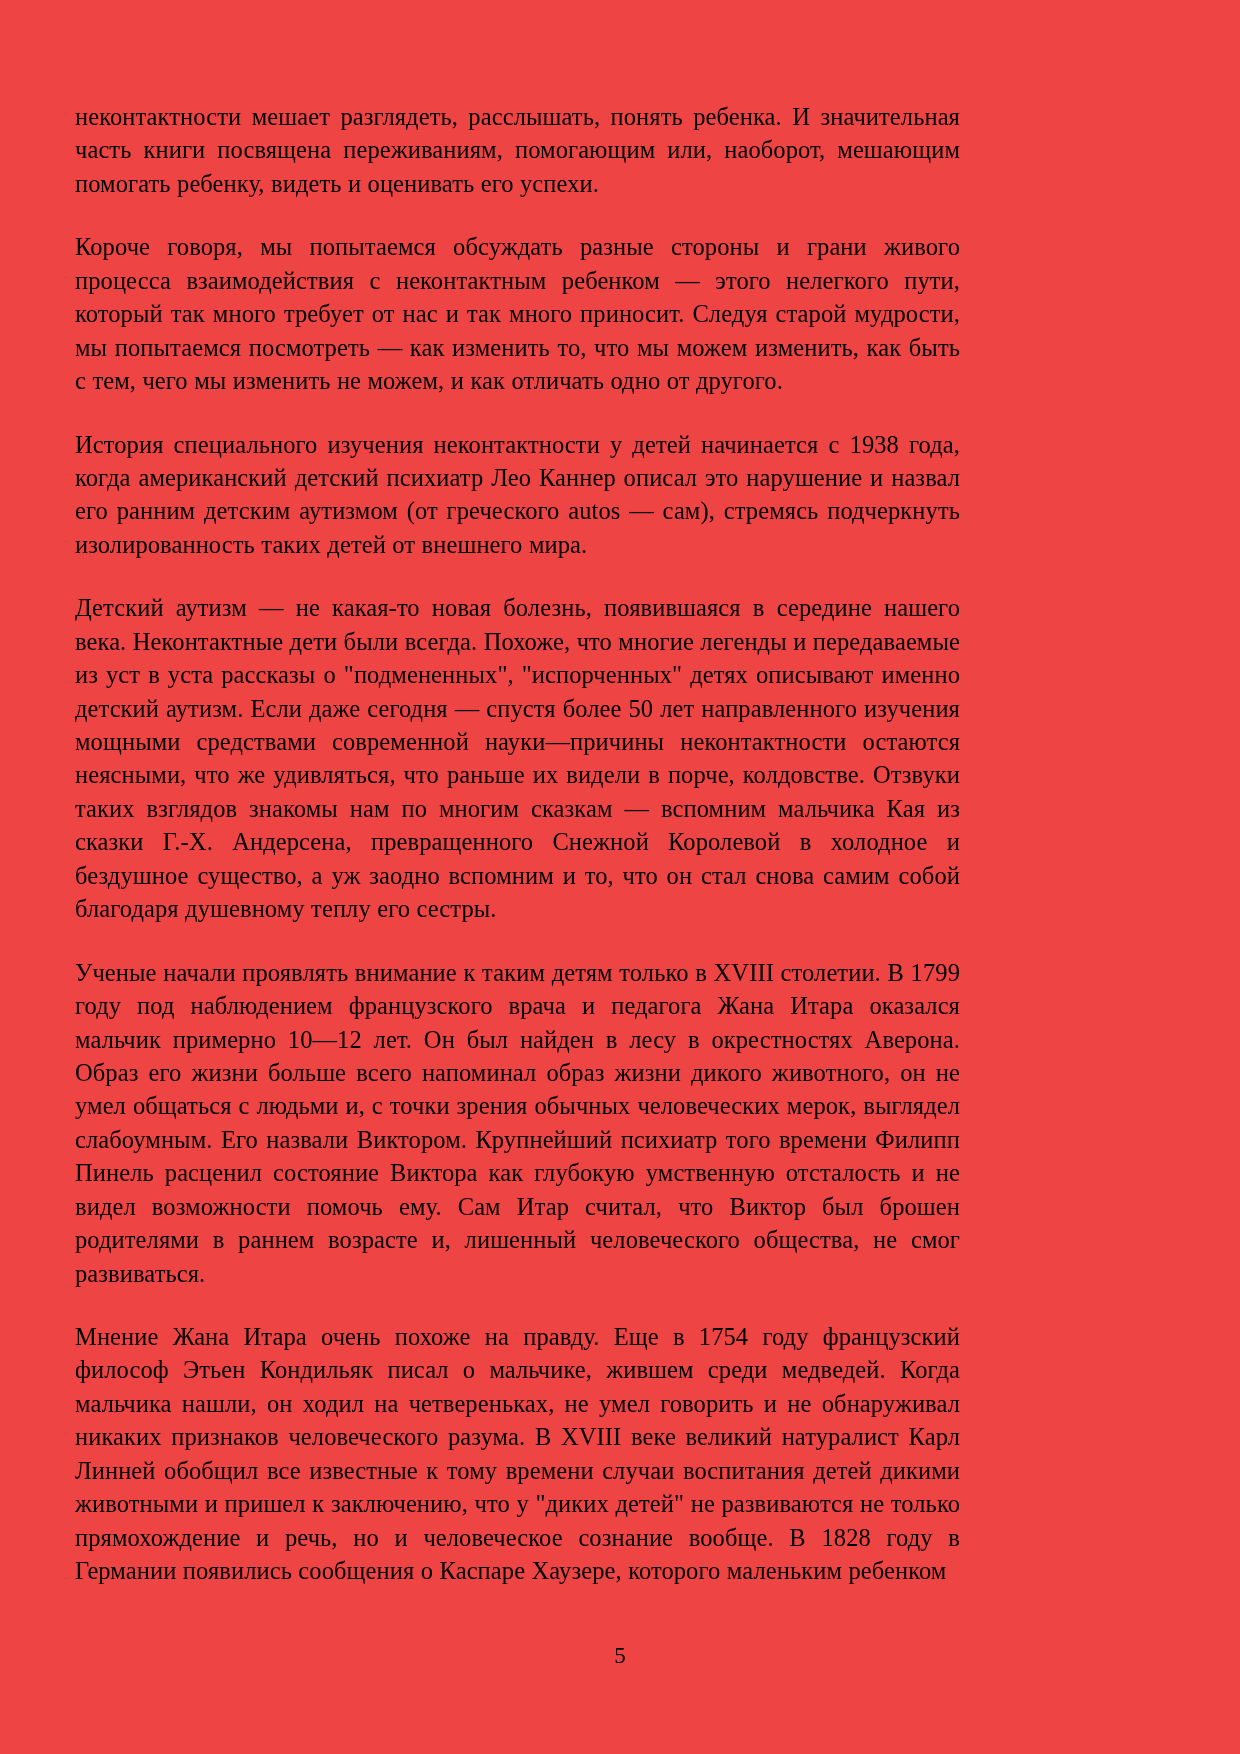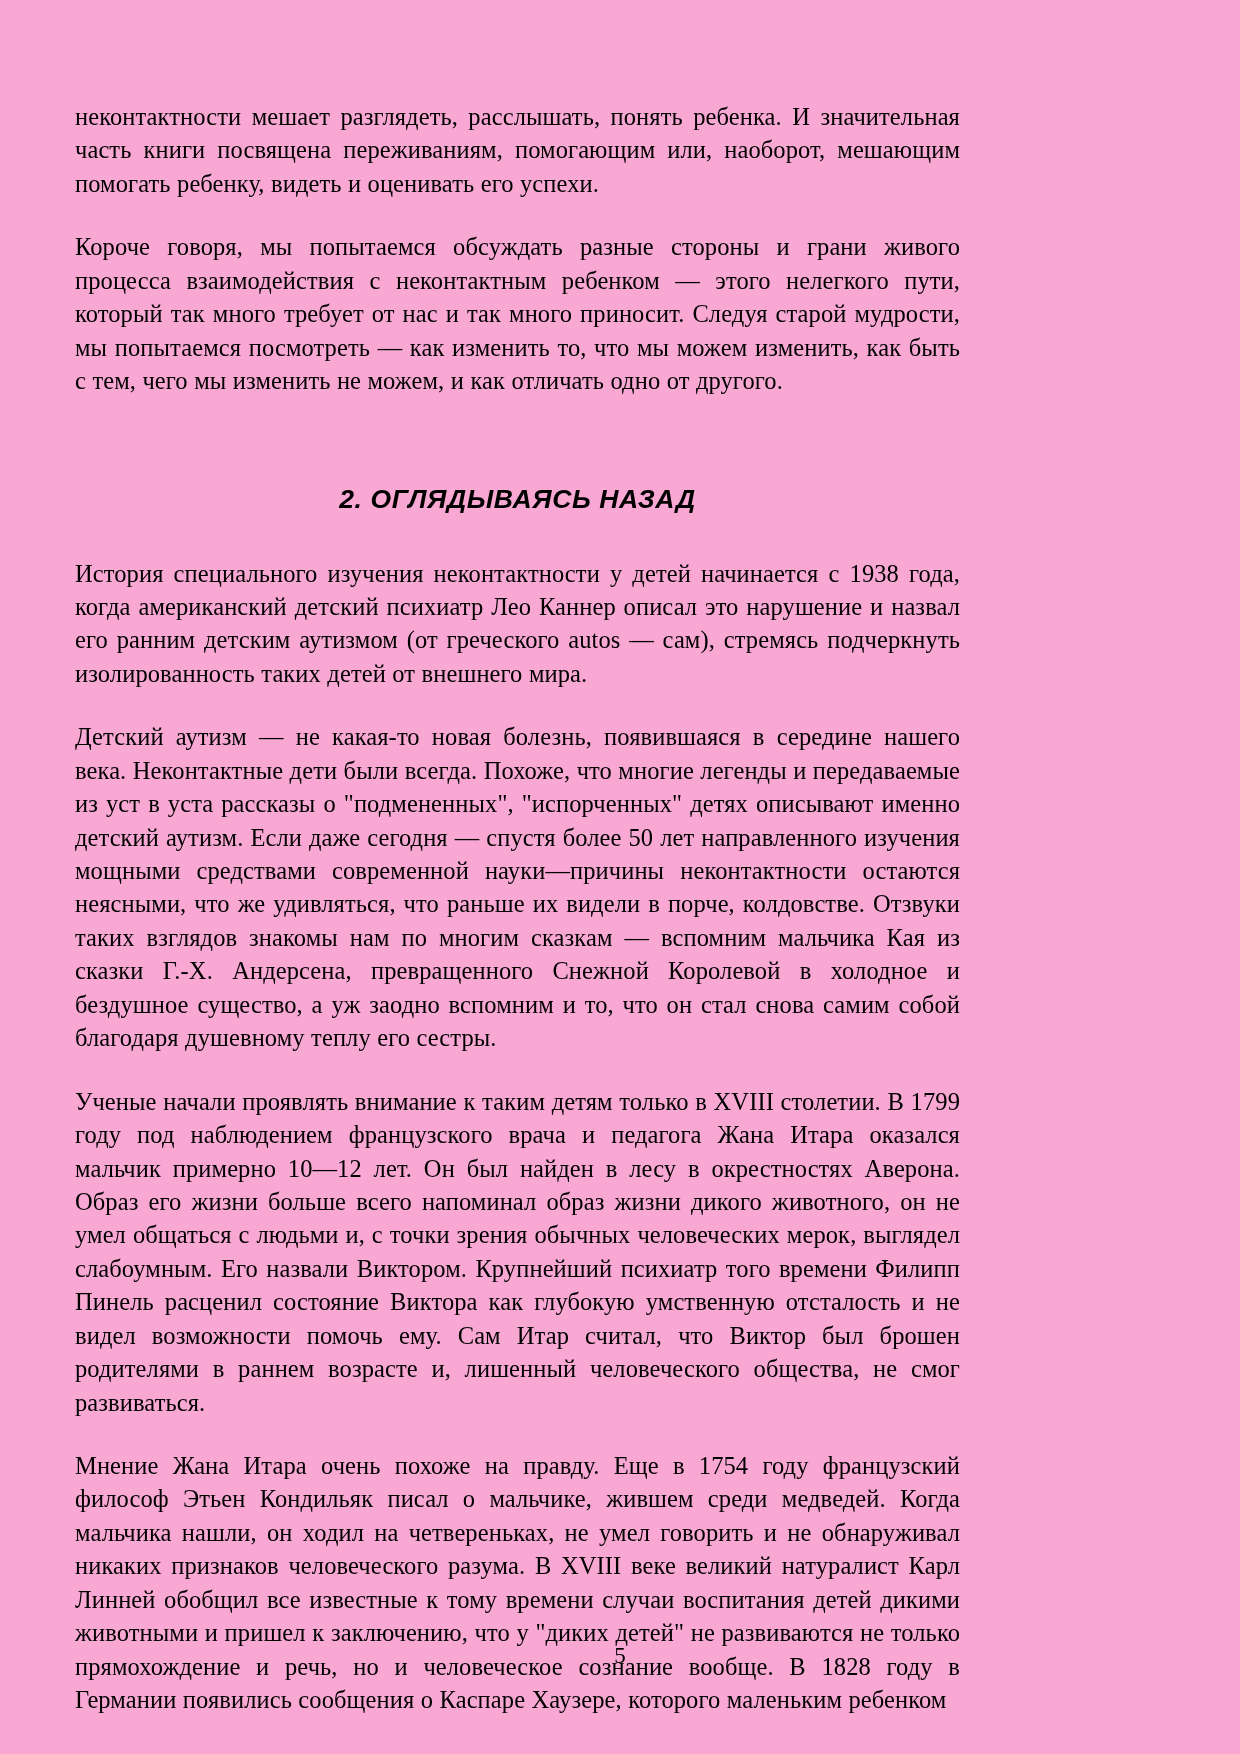--- a/index.html
+++ b/index.html
@@ -16,21 +16,21 @@
     color: #000000;
     overflow: hidden;
   }
 
   .page {
     position: absolute;
     left: 0;
     top: 0;
     width: 1240px;
     height: 1754px;
-    background: #f9a8d4;
+    background: #ef4444;
   }
 
   .content {
     position: absolute;
     left: 75px;
     top: 100px;
     width: 885px;
   }
 
   p.para {
@@ -79,23 +79,20 @@
 <body>
 
 <div class="page">
 
   <div class="content">
 
     <p class="para">неконтактности мешает разглядеть, расслышать, понять ребенка. И значительная часть книги посвящена переживаниям, помогающим или, наоборот, мешающим помогать ребенку, видеть и оценивать его успехи.</p>
 
     <p class="para">Короче говоря, мы попытаемся обсуждать разные стороны и грани живого процесса взаимодействия с неконтактным ребенком — этого нелегкого пути, который так много требует от нас и так много приносит. Следуя старой мудрости, мы попытаемся посмотреть — как изменить то, что мы можем изменить, как быть с тем, чего мы изменить не можем, и как отличать одно от другого.</p>
 
-    <div class="heading-block">
-      <h2 class="section-heading">2. ОГЛЯДЫВАЯСЬ НАЗАД</h2>
-    </div>
 
     <p class="para">История специального изучения неконтактности у детей начинается с 1938 года, когда американский детский психиатр Лео Каннер описал это нарушение и назвал его ранним детским аутизмом (от греческого autos — сам), стремясь подчеркнуть изолированность таких детей от внешнего мира.</p>
 
     <p class="para">Детский аутизм — не какая-то новая болезнь, появившаяся в середине нашего века. Неконтактные дети были всегда. Похоже, что многие легенды и передаваемые из уст в уста рассказы о "подмененных", "испорченных" детях описывают именно детский аутизм. Если даже сегодня — спустя более 50 лет направленного изучения мощными средствами современной науки—причины неконтактности остаются неясными, что же удивляться, что раньше их видели в порче, колдовстве. Отзвуки таких взглядов знакомы нам по многим сказкам — вспомним мальчика Кая из сказки Г.-Х. Андерсена, превращенного Снежной Королевой в холодное и бездушное существо, а уж заодно вспомним и то, что он стал снова самим собой благодаря душевному теплу его сестры.</p>
 
     <p class="para">Ученые начали проявлять внимание к таким детям только в XVIII столетии. В 1799 году под наблюдением французского врача и педагога Жана Итара оказался мальчик примерно 10—12 лет. Он был найден в лесу в окрестностях Аверона. Образ его жизни больше всего напоминал образ жизни дикого животного, он не умел общаться с людьми и, с точки зрения обычных человеческих мерок, выглядел слабоумным. Его назвали Виктором. Крупнейший психиатр того времени Филипп Пинель расценил состояние Виктора как глубокую умственную отсталость и не видел возможности помочь ему. Сам Итар считал, что Виктор был брошен родителями в раннем возрасте и, лишенный человеческого общества, не смог развиваться.</p>
 
     <p class="para">Мнение Жана Итара очень похоже на правду. Еще в 1754 году французский философ Этьен Кондильяк писал о мальчике, жившем среди медведей. Когда мальчика нашли, он ходил на четвереньках, не умел говорить и не обнаруживал никаких признаков человеческого разума. В XVIII веке великий натуралист Карл Линней обобщил все известные к тому времени случаи воспитания детей дикими животными и пришел к заключению, что у "диких детей" не развиваются не только прямохождение и речь, но и человеческое сознание вообще. В 1828 году в Германии появились сообщения о Каспаре Хаузере, которого маленьким ребенком</p>
 
   </div>

